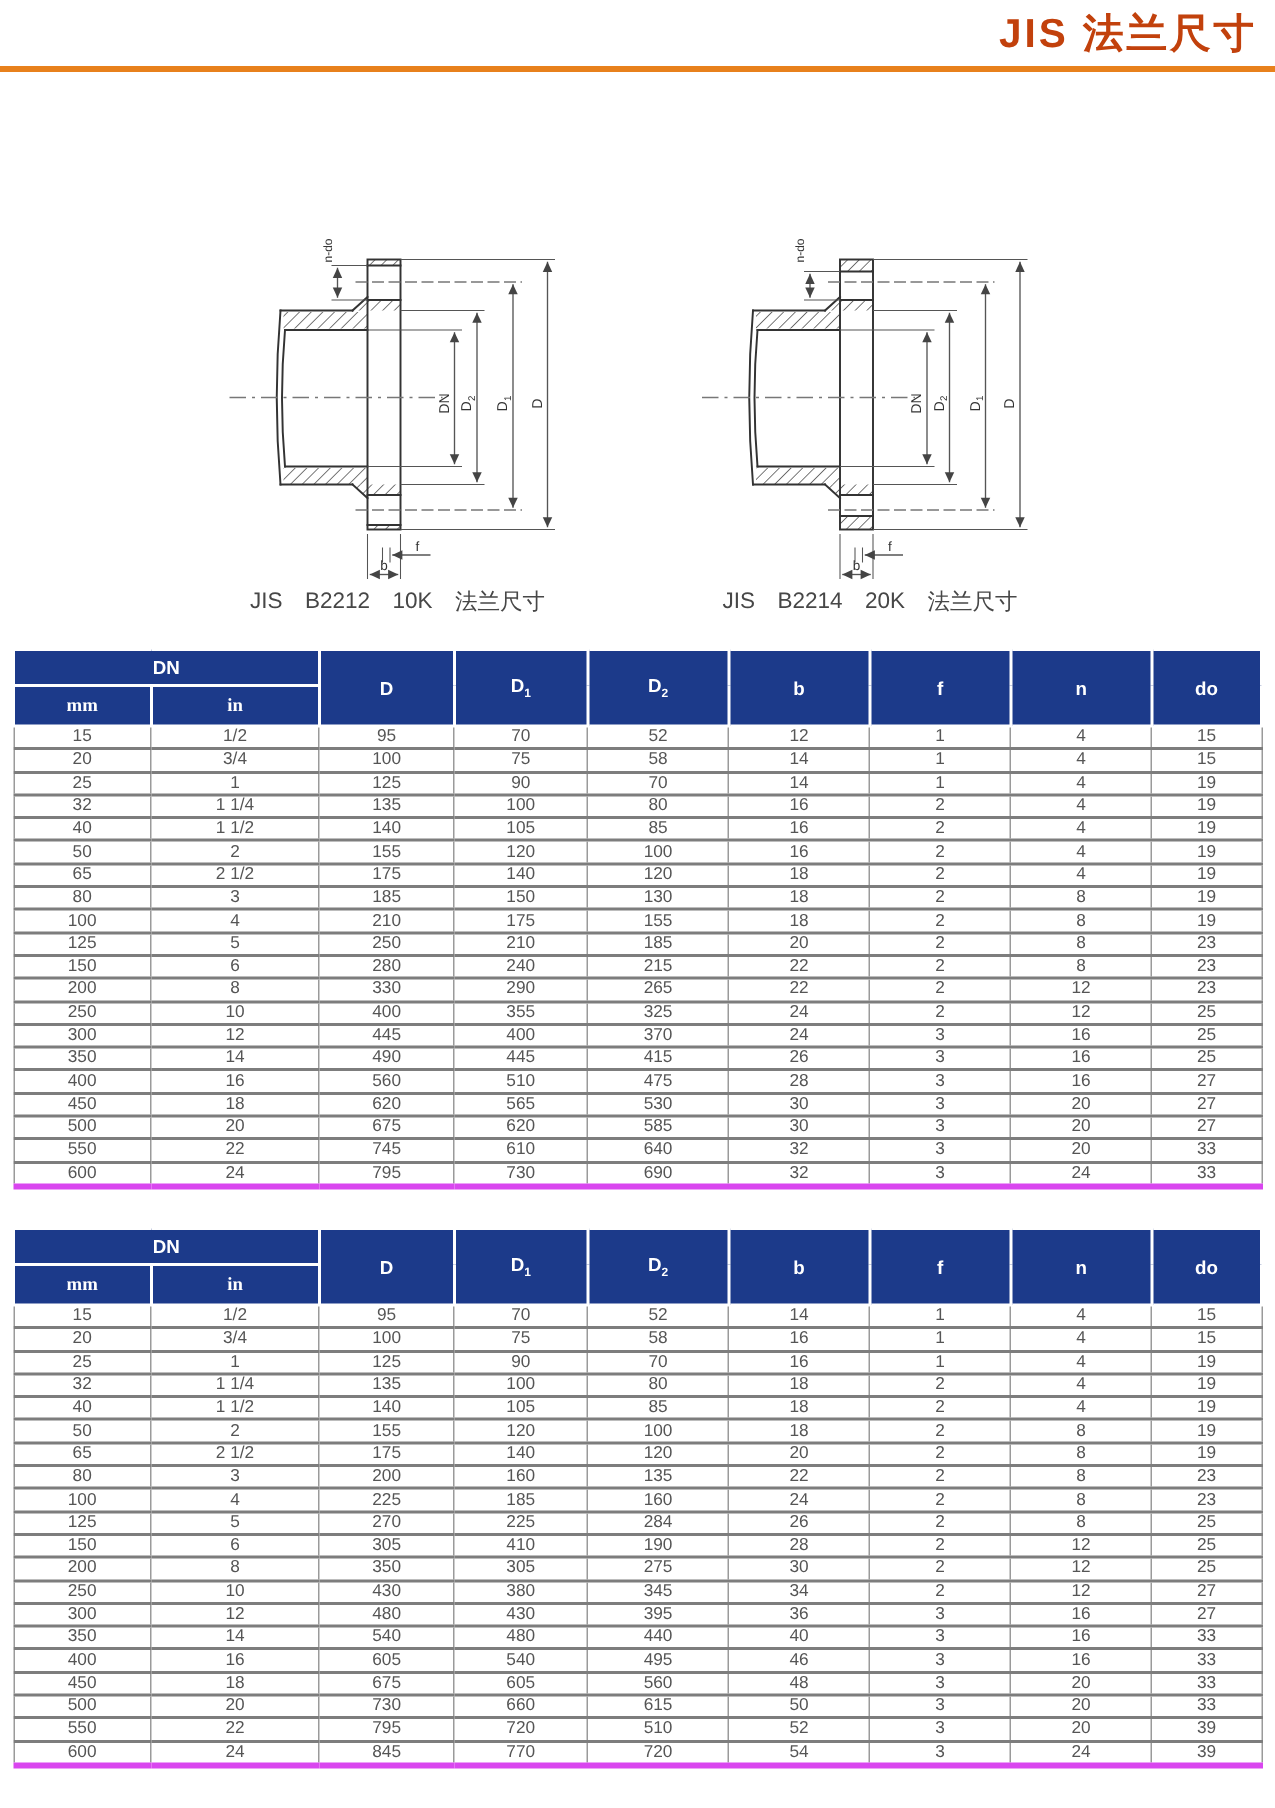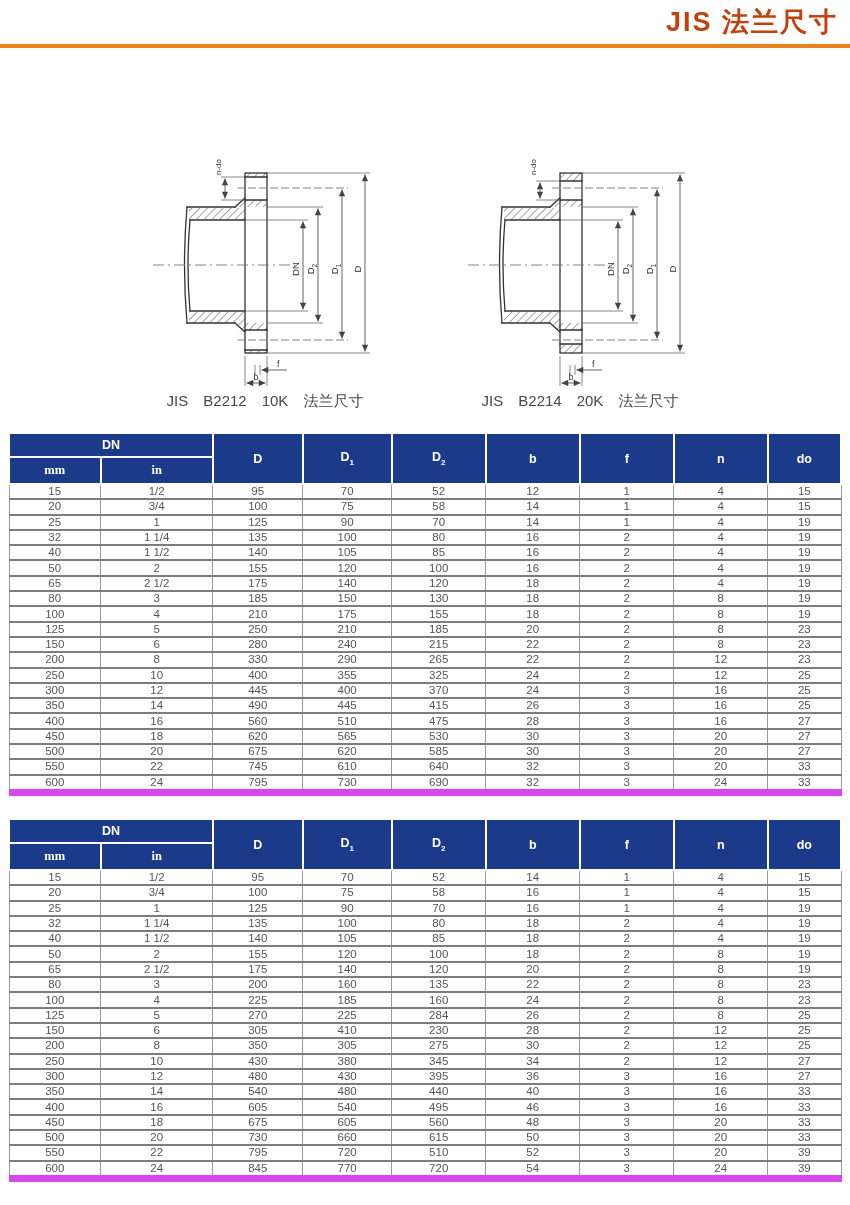--- a/index.html
+++ b/index.html
@@ -29,21 +29,21 @@
   .tbl-2{top:818px;}
   .tbl thead th{background:#1c3a8a;color:#fff;font-size:12.5px;font-weight:bold;
         border:2px solid #fff;padding:0;text-align:center;}
   .tbl thead tr.r1 th{height:22px;}
   .tbl thead tr.r2 th{height:25px;font-family:Liberation Serif, serif;}
   .tbl thead sub{font-size:8px;}
   .tbl tbody td{text-align:center;color:#555;font-size:11.5px;height:13.3px;line-height:13px;
         padding:0;border-left:1px solid #9a9a9a;border-right:1px solid #9a9a9a;
         border-top:2px solid #7d7d7d;overflow:hidden;white-space:nowrap;}
   .tbl tbody tr:first-child td{border-top:1px solid #8a8a8a;}
-  .tbl tbody tr:last-child td{border-bottom:7px solid #d946ef;}
+  .tbl tbody tr:last-child td{border-bottom:4px solid #d946ef;}
 </style>
 </head>
 <body>
 
 <div class="page">
 
   <div class="page-title">JIS 法兰尺寸</div>
   <div class="header-rule"></div>
 
   <div class="drawing drawing-a">
@@ -567,21 +567,21 @@
           <td>26</td>
           <td>2</td>
           <td>8</td>
           <td>25</td>
         </tr>
         <tr>
           <td>150</td>
           <td>6</td>
           <td>305</td>
           <td>410</td>
-          <td>230</td>
+          <td>190</td>
           <td>28</td>
           <td>2</td>
           <td>12</td>
           <td>25</td>
         </tr>
         <tr>
           <td>200</td>
           <td>8</td>
           <td>350</td>
           <td>305</td>

